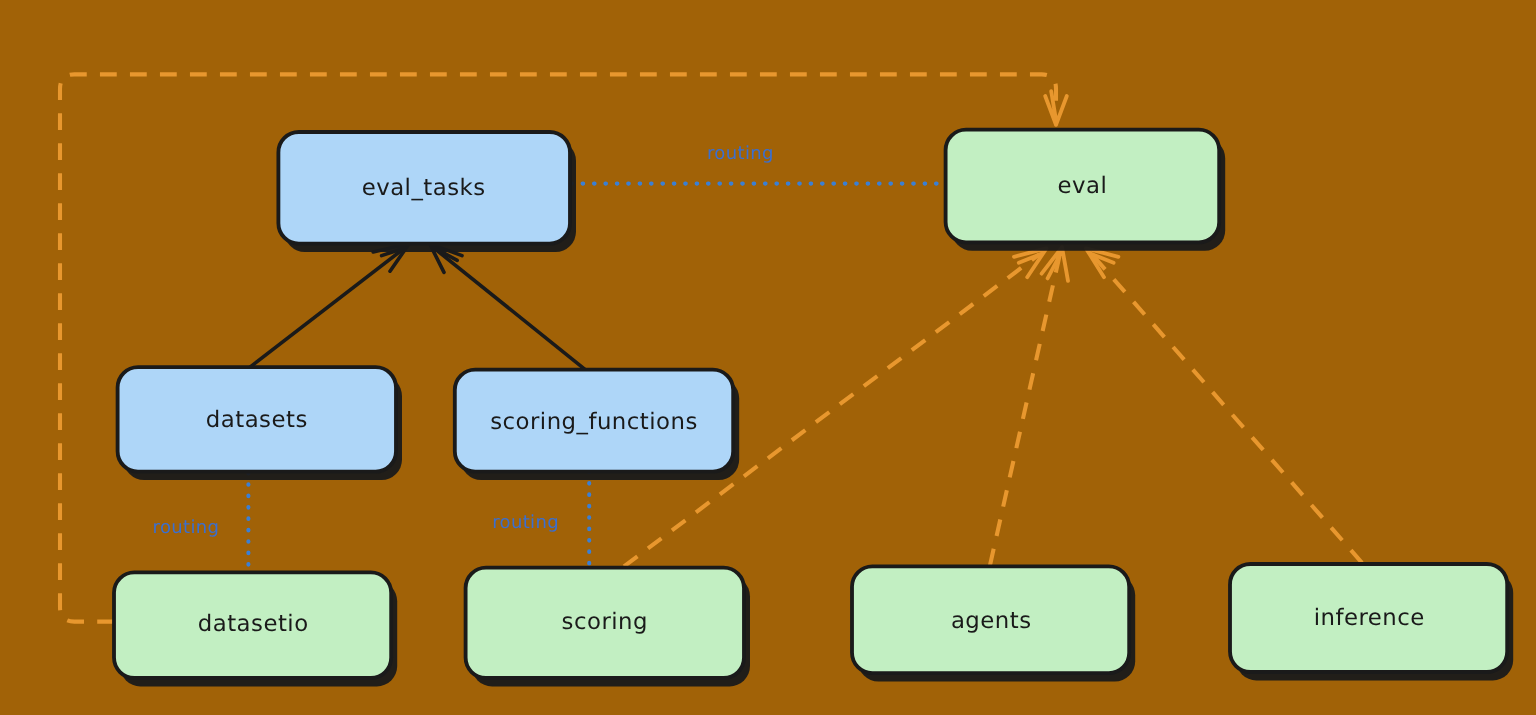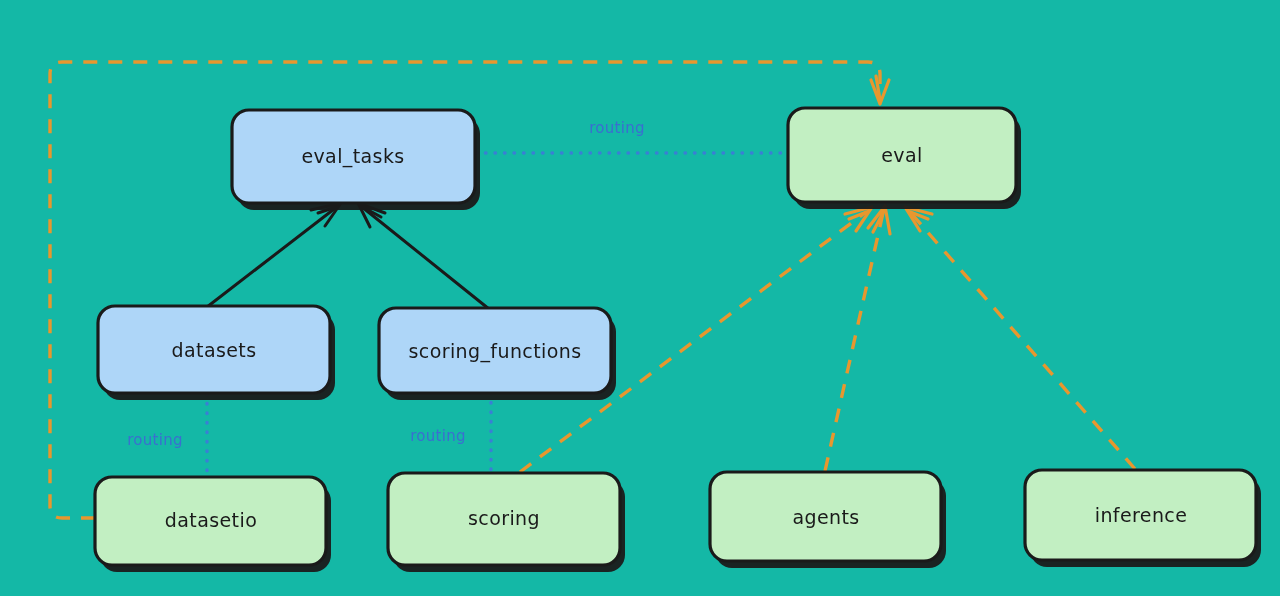--- a/index.html
+++ b/index.html
@@ -7,21 +7,21 @@
     padding: 0;
     background: #ffffff;
   }
   body {
     font-family: "DejaVu Sans", sans-serif;
   }
   #canvas {
     position: relative;
     width: 1280px;
     height: 596px;
-    background: #14b8a6;
+    background: #a16207;
     overflow: hidden;
   }
   #diagram-svg {
     position: absolute;
     left: 0;
     top: 0;
     width: 1280px;
     height: 596px;
   }
   .node-label {

